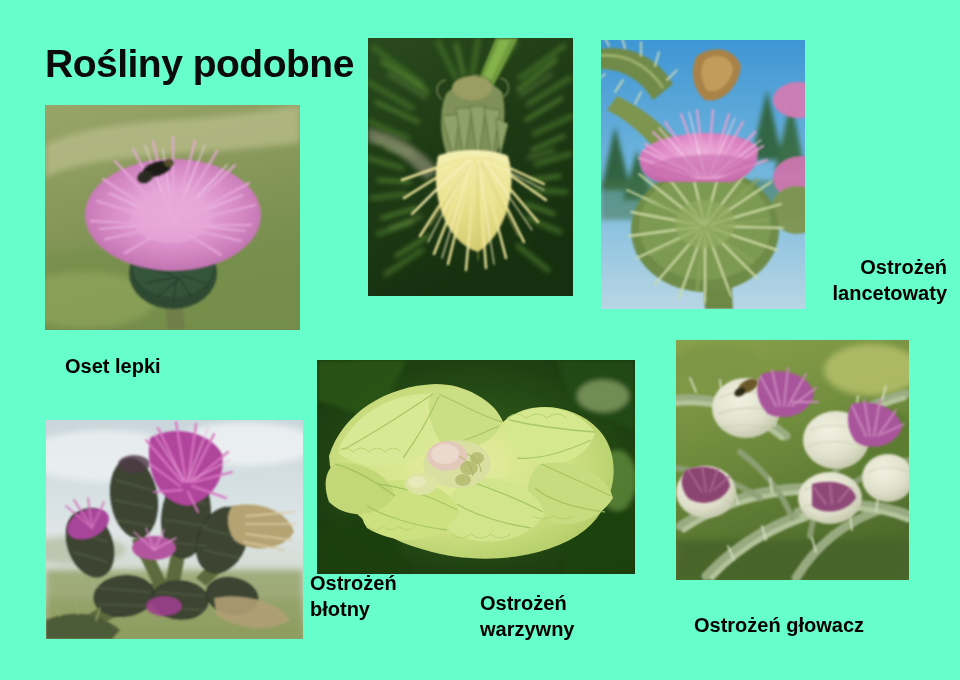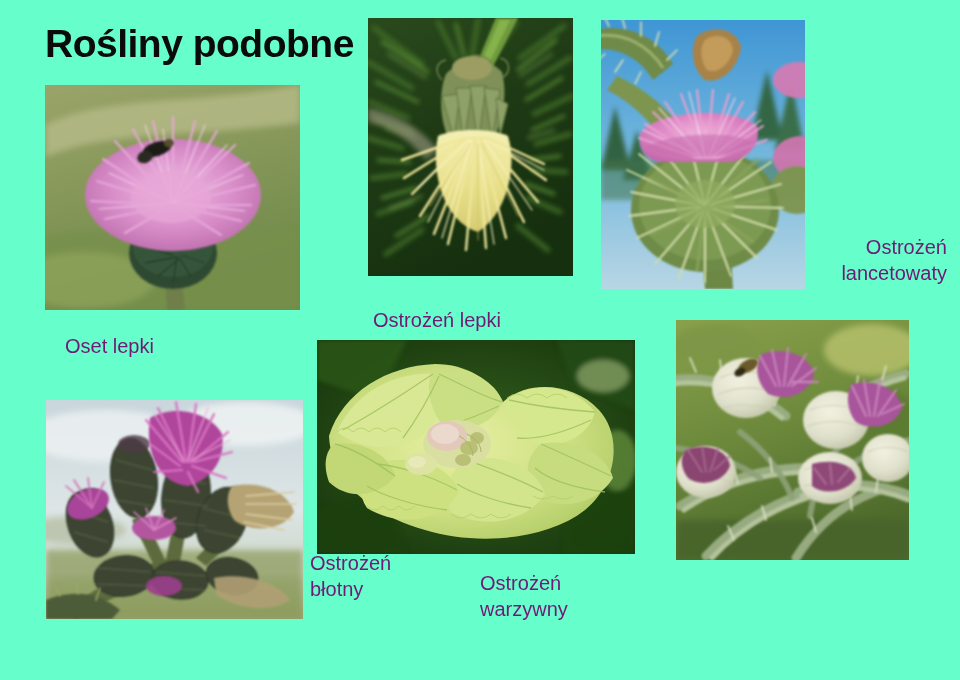--- a/index.html
+++ b/index.html
@@ -4,31 +4,31 @@
 <title>Rosliny podobne</title>
 <style>
   html,body{margin:0;padding:0;}
   body{
     width:960px;height:680px;
     background:#66FFCC;
     font-family:"Liberation Sans","DejaVu Sans",sans-serif;
     overflow:hidden;
     position:relative;
   }
-  #slide{position:absolute;inset:0;background:#66FFCC;}
+  #slide{position:absolute;inset:0;background:#66FFCC;margin-top:20px;}
 
   .title{
     position:absolute;left:45px;top:22px;
     font-size:39px;font-weight:bold;color:#0b0b0b;
     letter-spacing:-0.5px;white-space:nowrap;
   }
 
   .caption{
     position:absolute;
-    font-size:20px;font-weight:normal;color:#701a75;
+    font-size:20px;font-weight:bold;color:#000000;
     line-height:1.32;white-space:pre-line;
   }
   .caption.right{text-align:right;}
 
   .photo{
     position:absolute;overflow:hidden;
     background:#4a6b33;
   }
   .photo svg{display:block;width:100%;height:100%;}
 
@@ -259,21 +259,20 @@
             <path d="M102 122 L60 204"></path>
         </g>
         <g stroke="#cbbf63" stroke-width="1" stroke-linecap="round" opacity="0.7">
           <path d="M102 126 L62 188"></path>
             <path d="M110 126 L110 222"></path>
           <path d="M114 126 L150 198"></path>
         </g>
       </g>
     </svg>
   </div>
-  <div class="caption" id="cap-lepki">Ostrożeń lepki</div>
 
   <div class="photo" id="ph-lancetowaty">
     <svg viewBox="0 0 204 269" preserveAspectRatio="none" aria-hidden="true">
       <defs>
         <linearGradient id="g3sky" x1="0" y1="0" x2="0" y2="1">
           <stop offset="0" stop-color="#3f96d4"></stop>
           <stop offset="0.55" stop-color="#79bade"></stop>
           <stop offset="1" stop-color="#b8d6e4"></stop>
         </linearGradient>
         <radialGradient id="g3fl" cx="0.5" cy="0.4" r="0.7">
@@ -726,14 +725,15 @@
             <path d="M162 162 L174 148"></path>
         </g>
       </g>
 
       <g filter="url(#bl6s)">
         <ellipse cx="72" cy="46" rx="11" ry="6" fill="#6a5a2a" transform="rotate(-28 72 46)"></ellipse>
         <ellipse cx="64" cy="52" rx="6" ry="4" fill="#2e2a18" transform="rotate(-28 64 52)"></ellipse>
       </g>
     </svg>
   </div>
+  <div class="caption" id="cap-glowacz">Ostrożeń głowacz</div>
 
 </div>
 
 </body></html>

